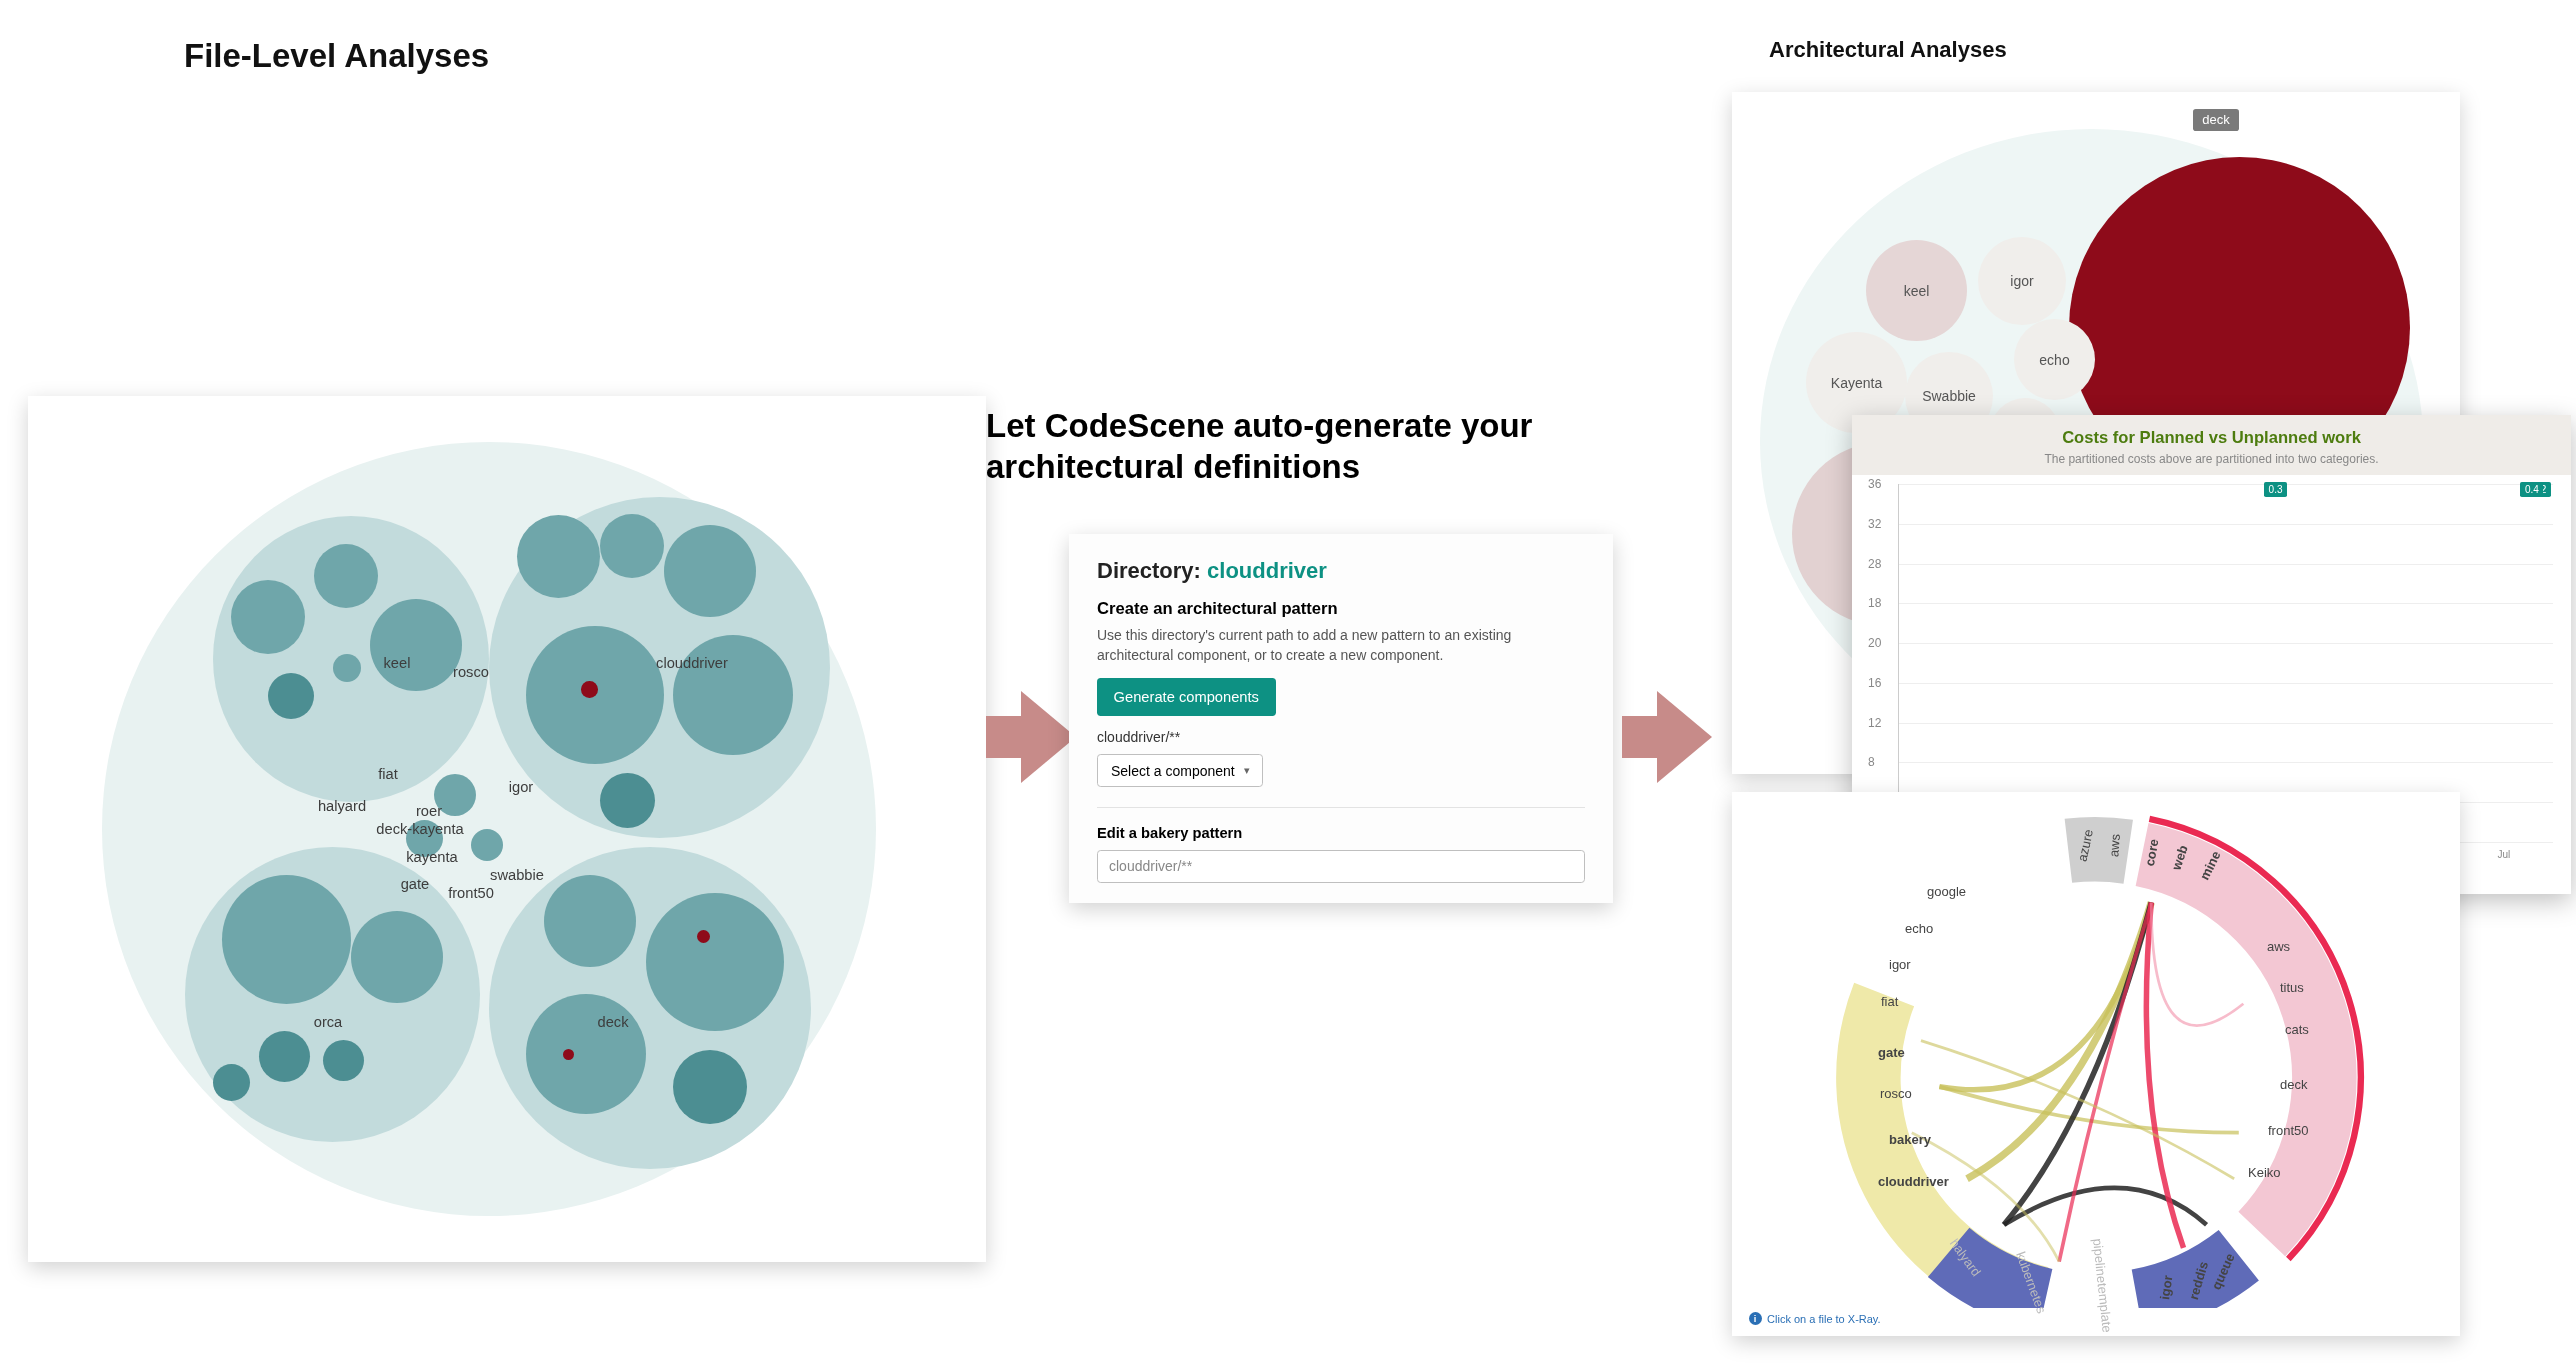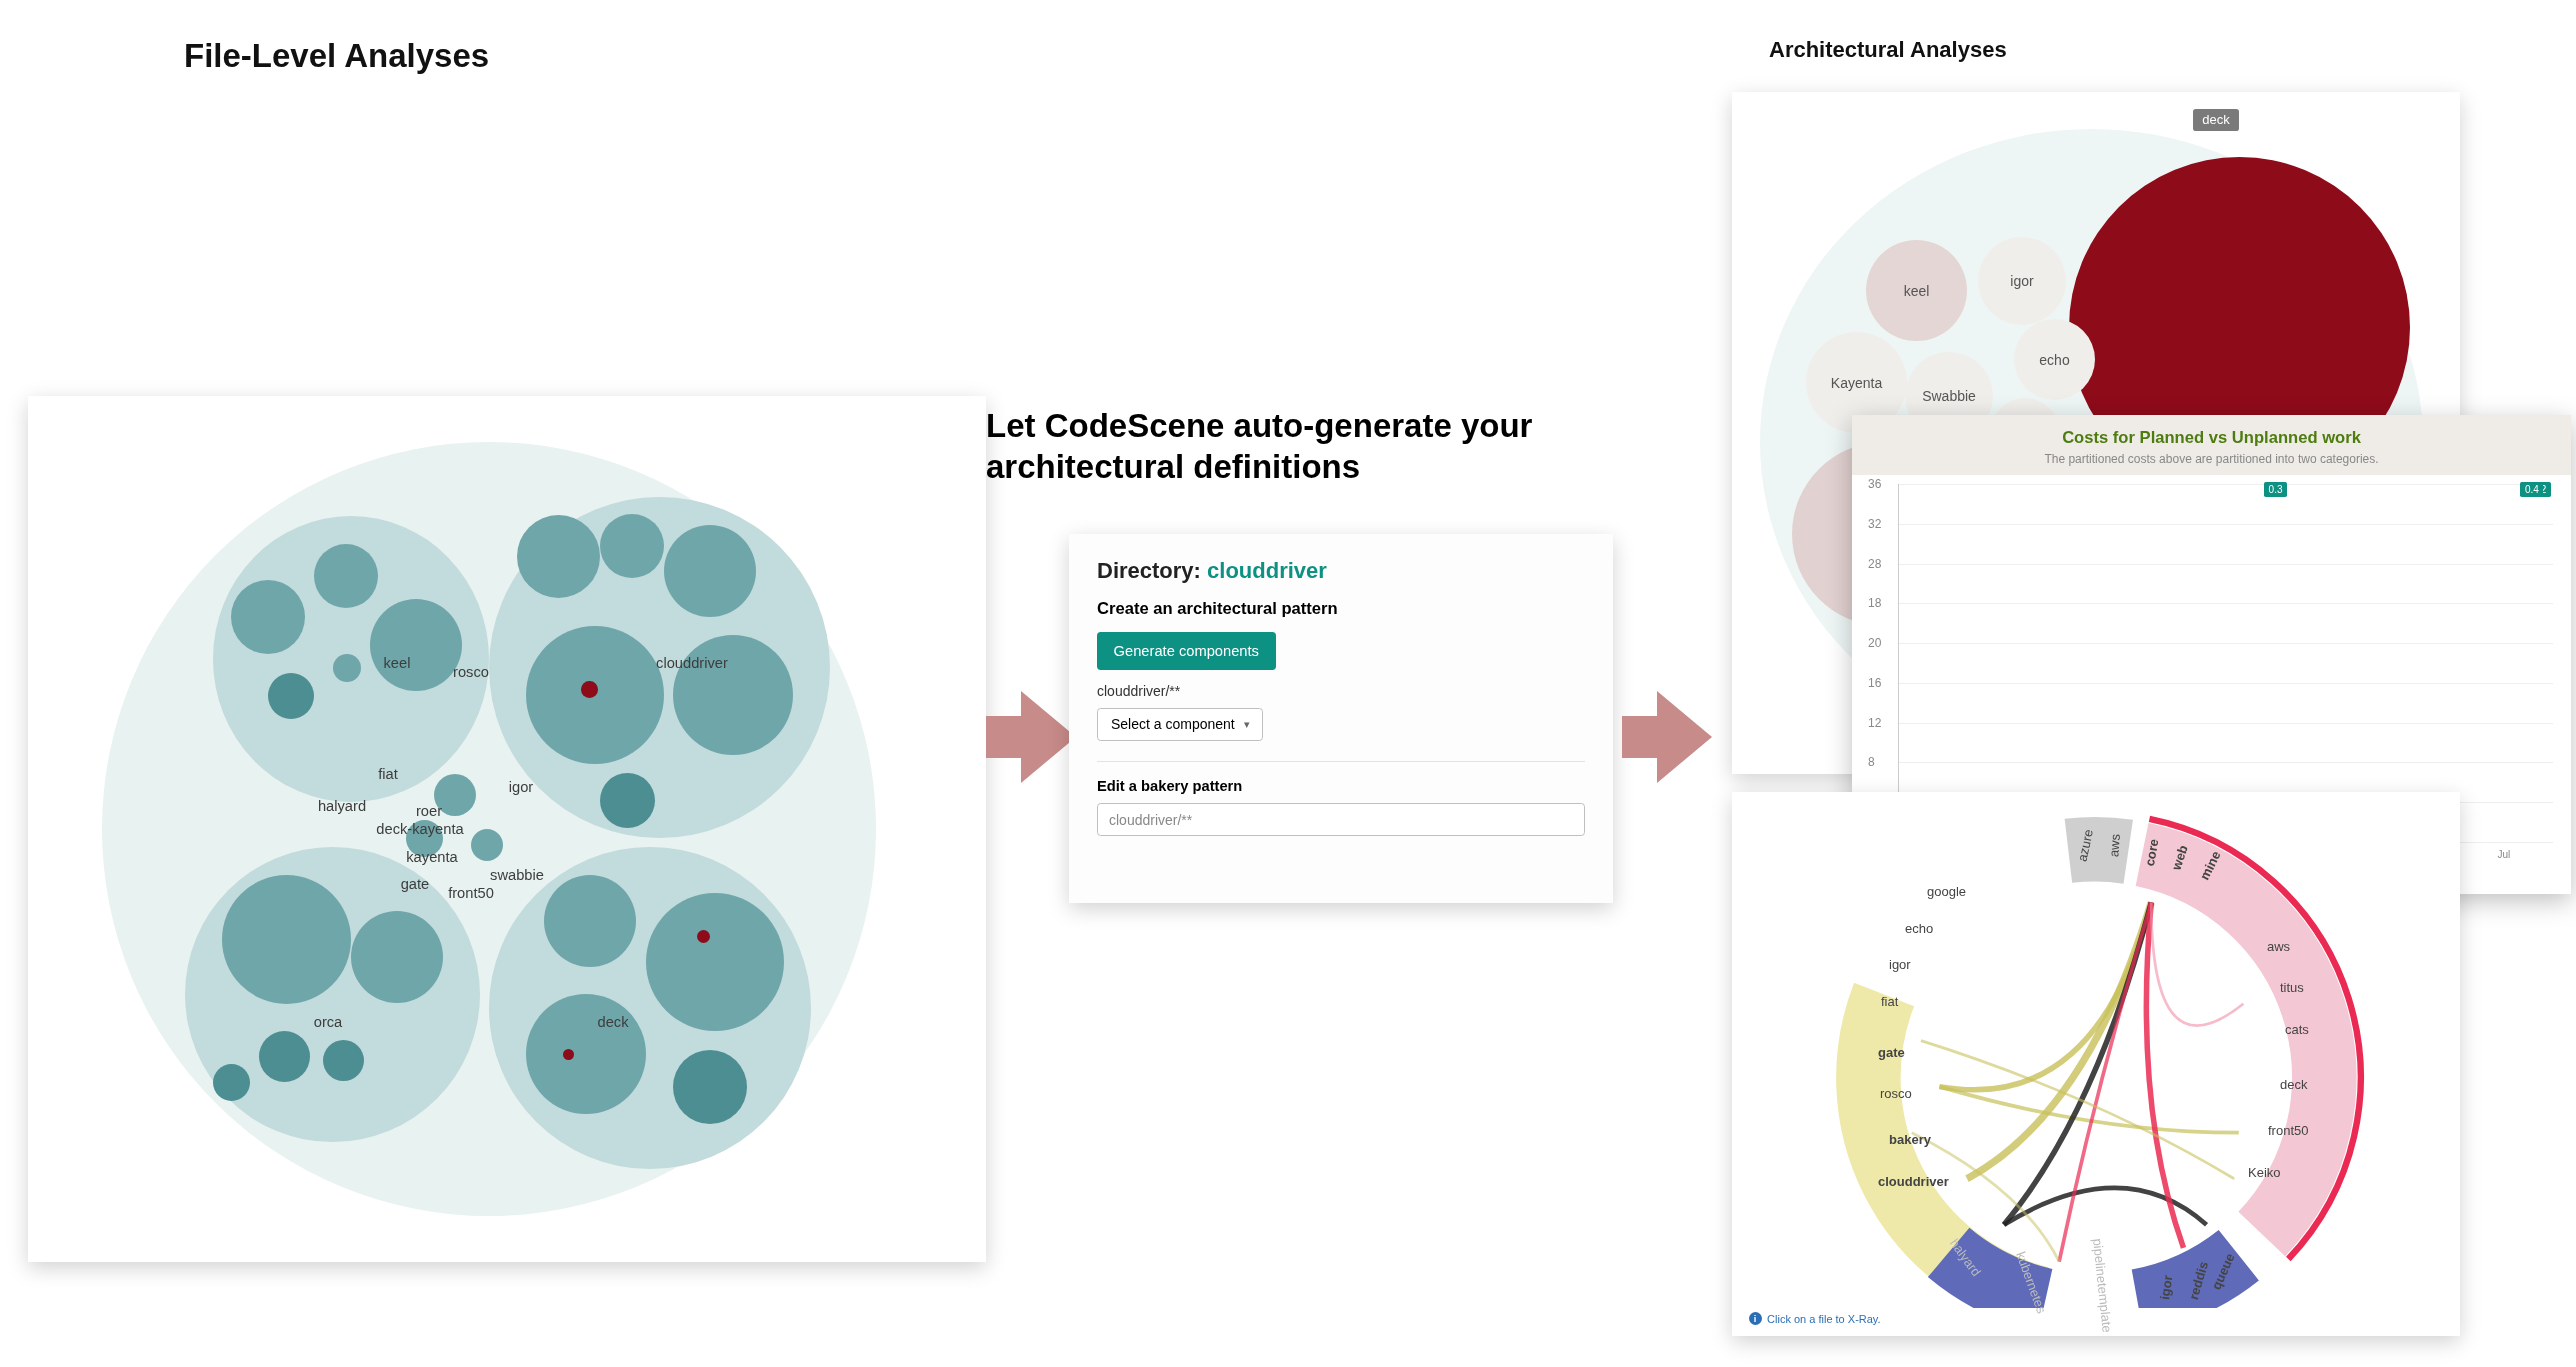--- a/index.html
+++ b/index.html
@@ -321,20 +321,21 @@
     <div class="arrow-head"></div>
 </div>
 
 <div id="mid-heading">Let CodeScene auto-generate your architectural definitions</div>
 
 <div id="panel-mid">
   <div class="dir-line">
     <span>Directory: </span><span class="dir-name">clouddriver</span>
   </div>
   <div class="create-line">Create an architectural pattern</div>
+  <div class="desc">Use this directory's current path to add a new pattern to an existing architectural component, or to create a new component.</div>
   <div class="gen-btn">Generate components</div>
   <span class="pattern-txt">clouddriver/**</span>
   <div class="select-box">
     <span>Select a component</span>
     <span class="chev-down">▾</span>
   </div>
   <hr class="hr">
   <div class="edit-line">Edit a bakery pattern</div>
   <div class="input-box">clouddriver/**</div>
 </div>

